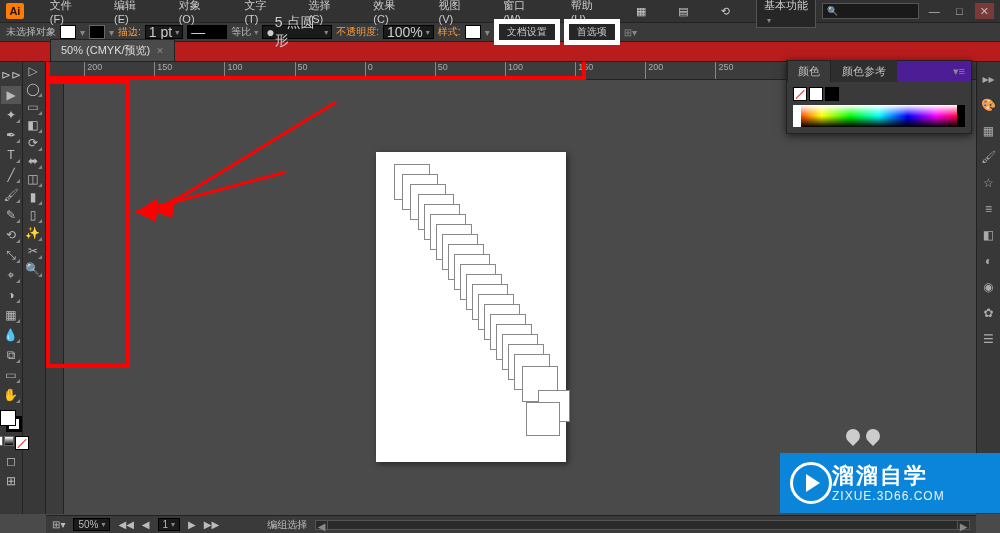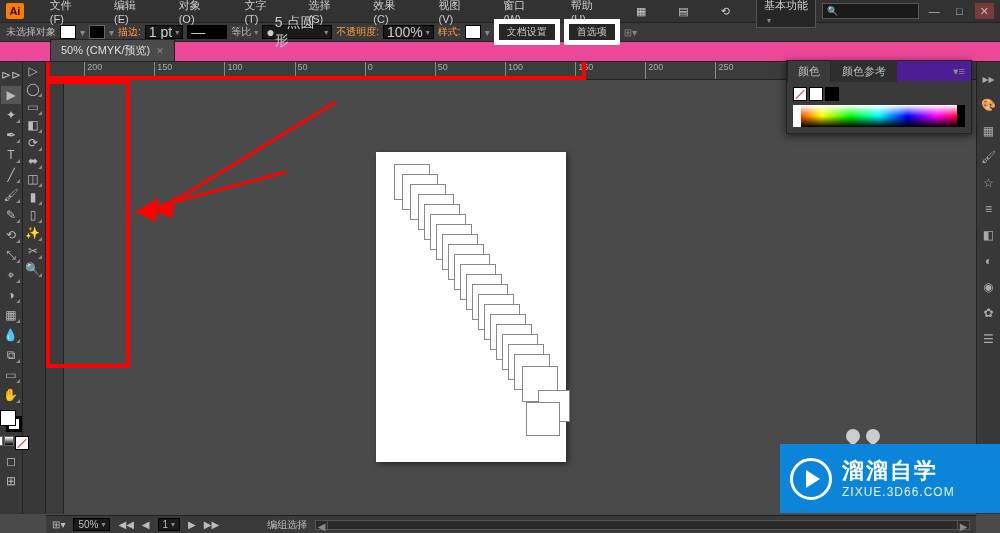--- a/index.html
+++ b/index.html
@@ -17,21 +17,21 @@
   .controlbar { height: 20px; background: #3a3a3a; border-top: 1px solid #222; border-bottom: 1px solid #222; display: flex; align-items: center; padding: 0 6px; gap: 4px; font-size: 10px; }
   .ctrl-label { color: #bbb; }
   .ctrl-orange { color: #ff9b3a; }
   .swatch { width: 16px; height: 14px; border: 1px solid #000; }
   .swatch.white { background: #fff; }
   .swatch.black { background: #000; border:1px solid #666;}
   .ctrl-input { height: 14px; background: #1a1a1a; border: 1px solid #000; color: #ccc; padding: 4px 3px; display: inline-flex; align-items: center; font-size:14px;}
   .ctrl-btn { background: #262626; border:5px solid #ffffff; padding:1px 8px; }
   .dropdown-arrow::after { content: "▾"; margin-left: 3px; font-size: 8px; color:#888;}
   
-  .tabbar { height: 20px; background: #ec4899; display: flex; align-items: flex-end; padding-left: 50px; border-bottom:1px solid #222;}
+  .tabbar { height: 20px; background: #b91c1c; display: flex; align-items: flex-end; padding-left: 50px; border-bottom:1px solid #222;}
   .doc-tab { background: #4a4a4a; padding: 3px 10px; font-size: 11px; color: #ddd; border:1px solid #222; border-bottom:none; display:flex; align-items:center; gap:6px;}
   .tab-close { color:#888; font-size:9px; }
   
   .main-area { display: flex; height: 452px; }
   
   .tool-col { width: 23px; background: #383838; border-right: 1px solid #222; display: flex; flex-direction: column; align-items: center; gap: 2px; padding-top: 4px; }
   .tool { width: 20px; height: 18px; display: flex; align-items: center; justify-content: center; color: #bbb; font-size: 12px; position:relative; }
   .tool.sel { background:#555; }
   .tool-corner::after { content:""; position:absolute; right:1px; bottom:1px; border:2px solid transparent; border-right-color:#888; border-bottom-color:#888; }
   .fill-stroke { margin-top:4px; position:relative; width:22px; height:22px;}
@@ -71,21 +71,21 @@
   .spectrum::before,.spectrum::after{content:"";position:absolute;top:0;width:8px;height:100%;}
   .spectrum::before{left:0;background:#fff;}
   .spectrum::after{right:0;background:#000;}
   
   .statusbar { position:absolute; bottom:0; left:46px; right:24px; height:18px; background:#3a3a3a; border-top:1px solid #222; display:flex; align-items:center; gap:8px; padding:0 6px; font-size:10px; color:#bbb;}
   .sb-input { background:#1a1a1a; border:1px solid #000; padding:0 4px; height:13px; display:inline-flex; align-items:center;}
   .sb-scroll { flex:1; height:10px; background:#2a2a2a; border:1px solid #555; display:flex;}
   .sb-scroll span{ width:12px; text-align:center; color:#888; border-right:1px solid #555;}
   .sb-scroll span:last-child{border-left:1px solid #555; border-right:none; margin-left:auto;}
   
-  .watermark { position:absolute; right:0; bottom:20px; width:220px; height:69px; background:#0a85d9; display:flex; align-items:center; gap:10px; padding:6px 10px; z-index:20;}
+  .watermark { position:absolute; right:0; bottom:20px; width:220px; height:60px; background:#0a85d9; display:flex; align-items:center; padding:6px 10px; z-index:20;}
   .wm-logo { width:42px; height:42px; border:3px solid #fff; border-radius:50%; display:flex; align-items:center; justify-content:center;}
   .wm-tri { width:0;height:0;border-left:14px solid #fff; border-top:9px solid transparent; border-bottom:9px solid transparent; margin-left:4px;}
   .wm-text { color:#fff; line-height:1.2;}
   .wm-cn { font-size:22px; font-weight:bold; letter-spacing:2px;}
   .wm-url { font-size:12px; letter-spacing:1px; opacity:.9;}
   .wm-dots { position:absolute; right:120px; bottom:90px; display:flex; gap:6px; z-index:19;}
   .wm-dots span{ width:14px;height:14px;background:#ccc; border-radius:50% 50% 0 50%; transform:rotate(45deg);}
 </style>
 </head>
 <body>

